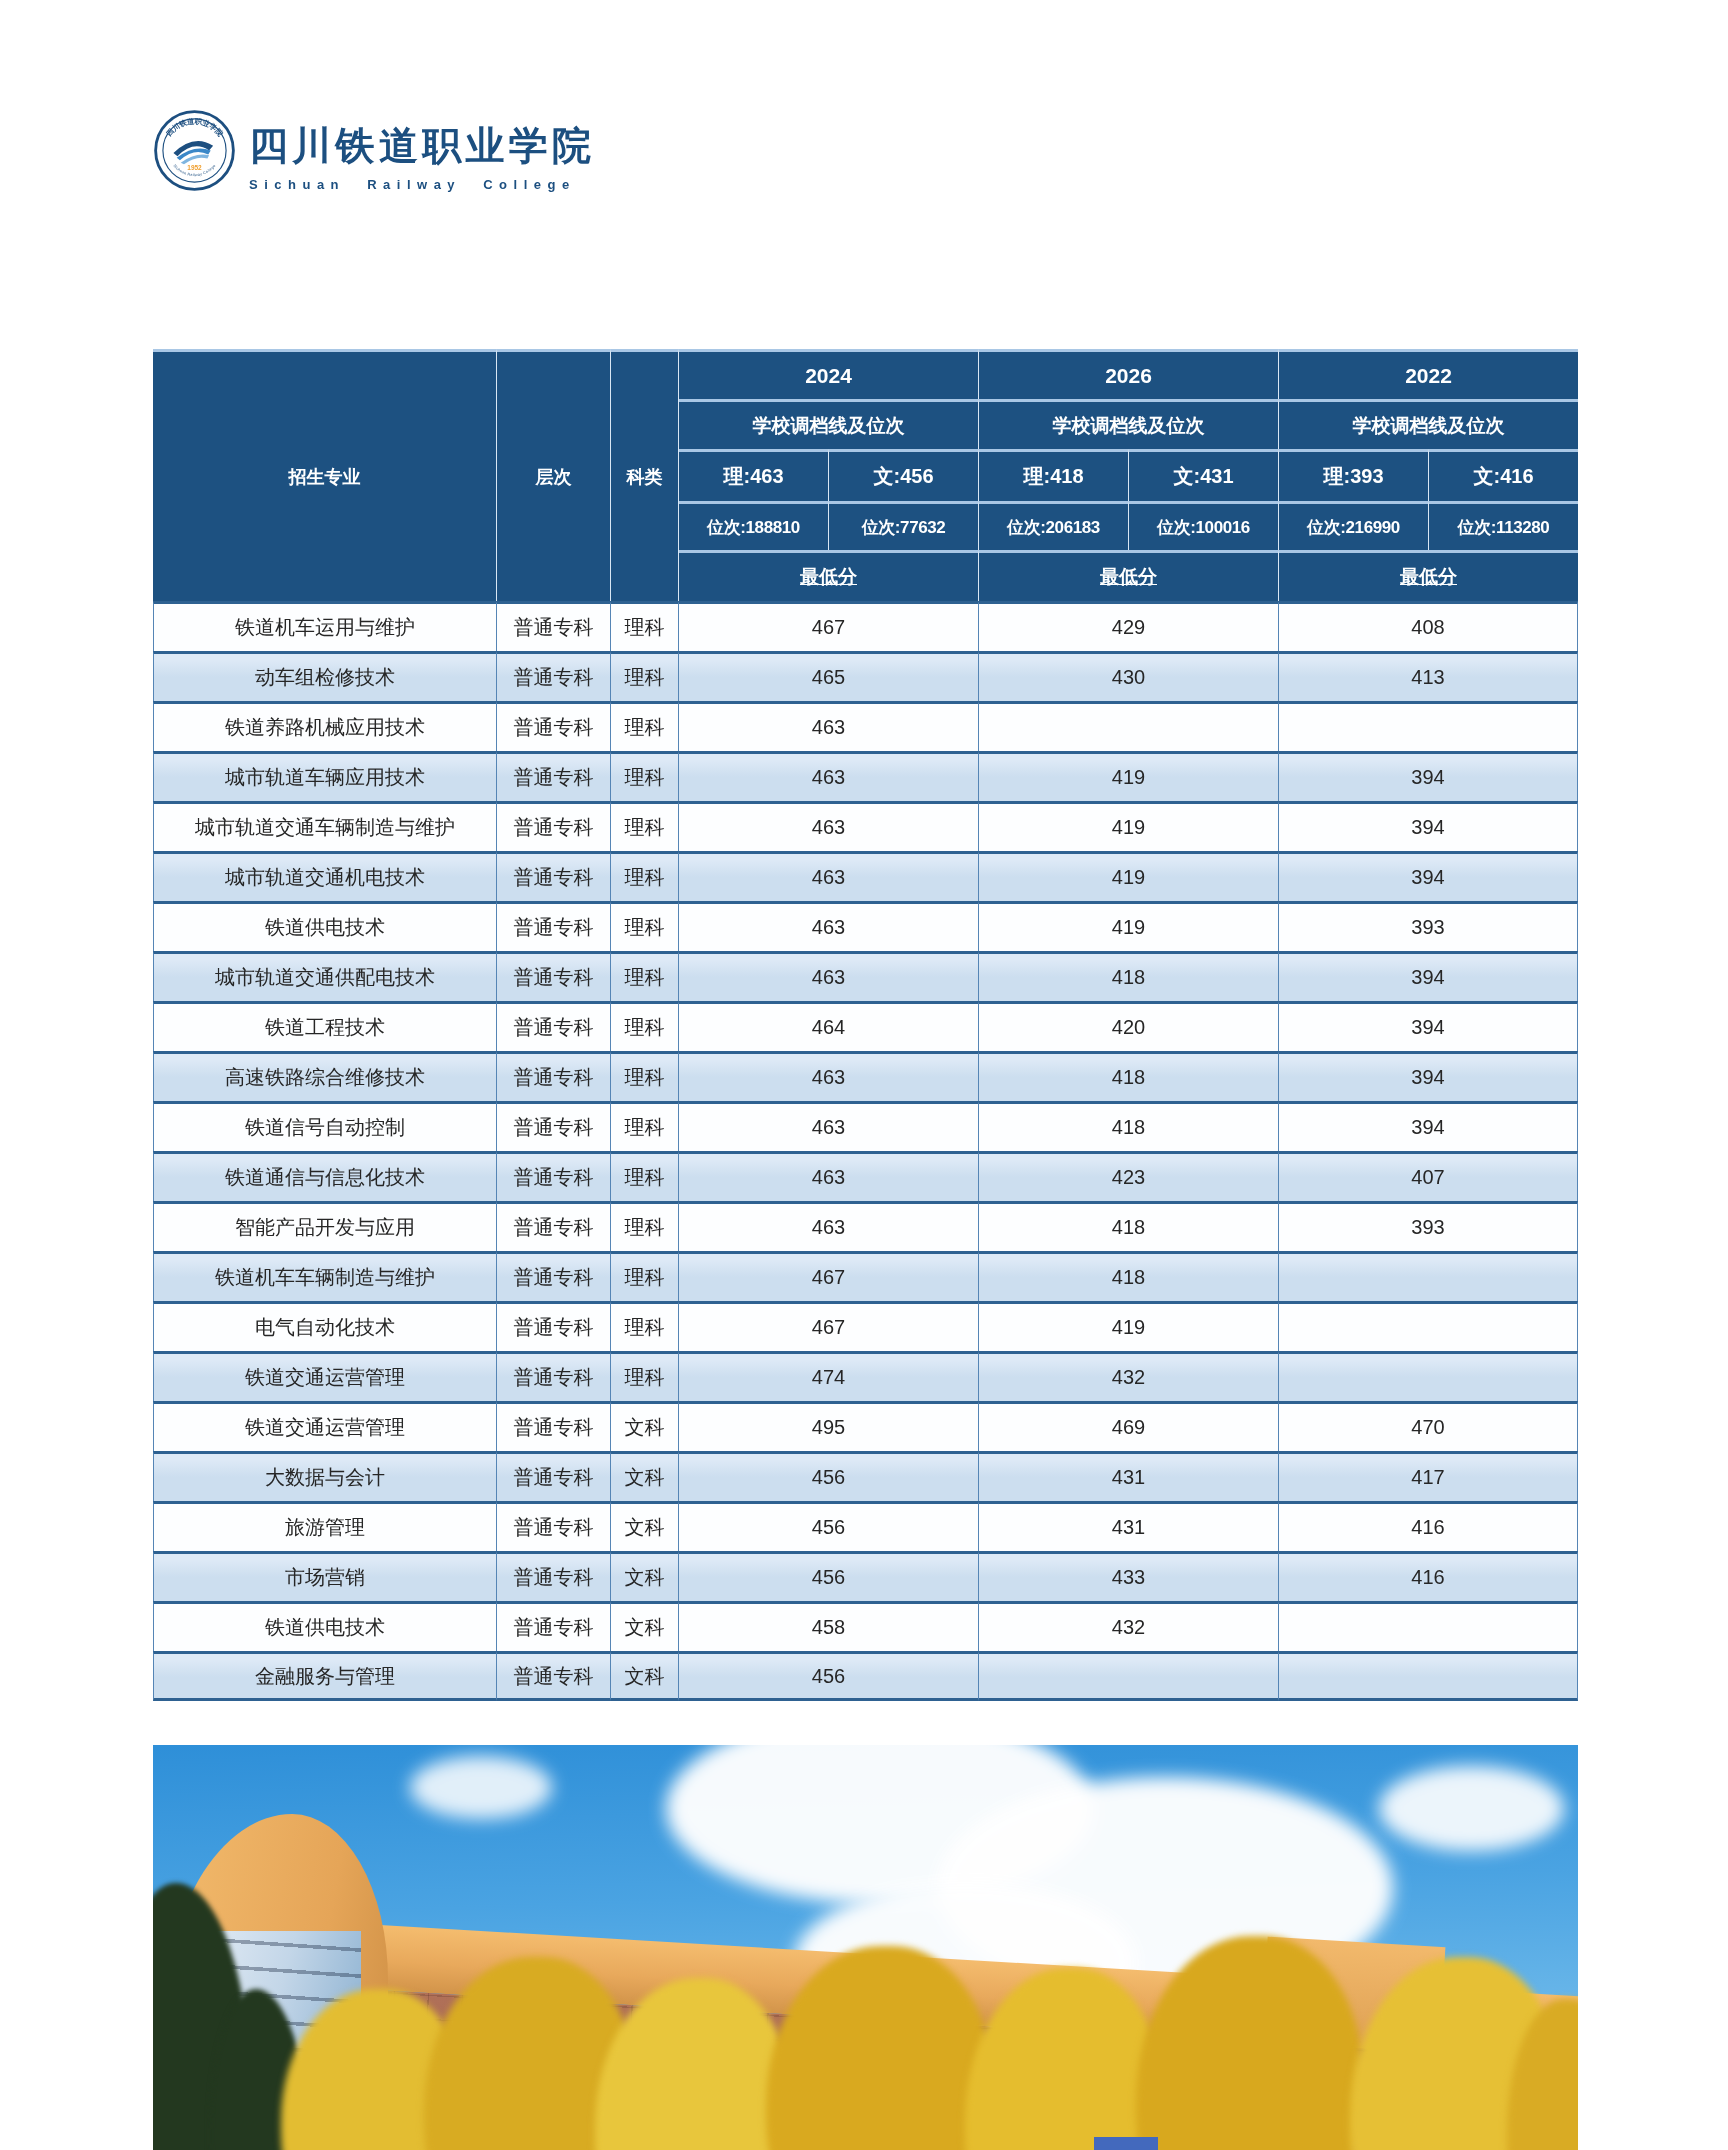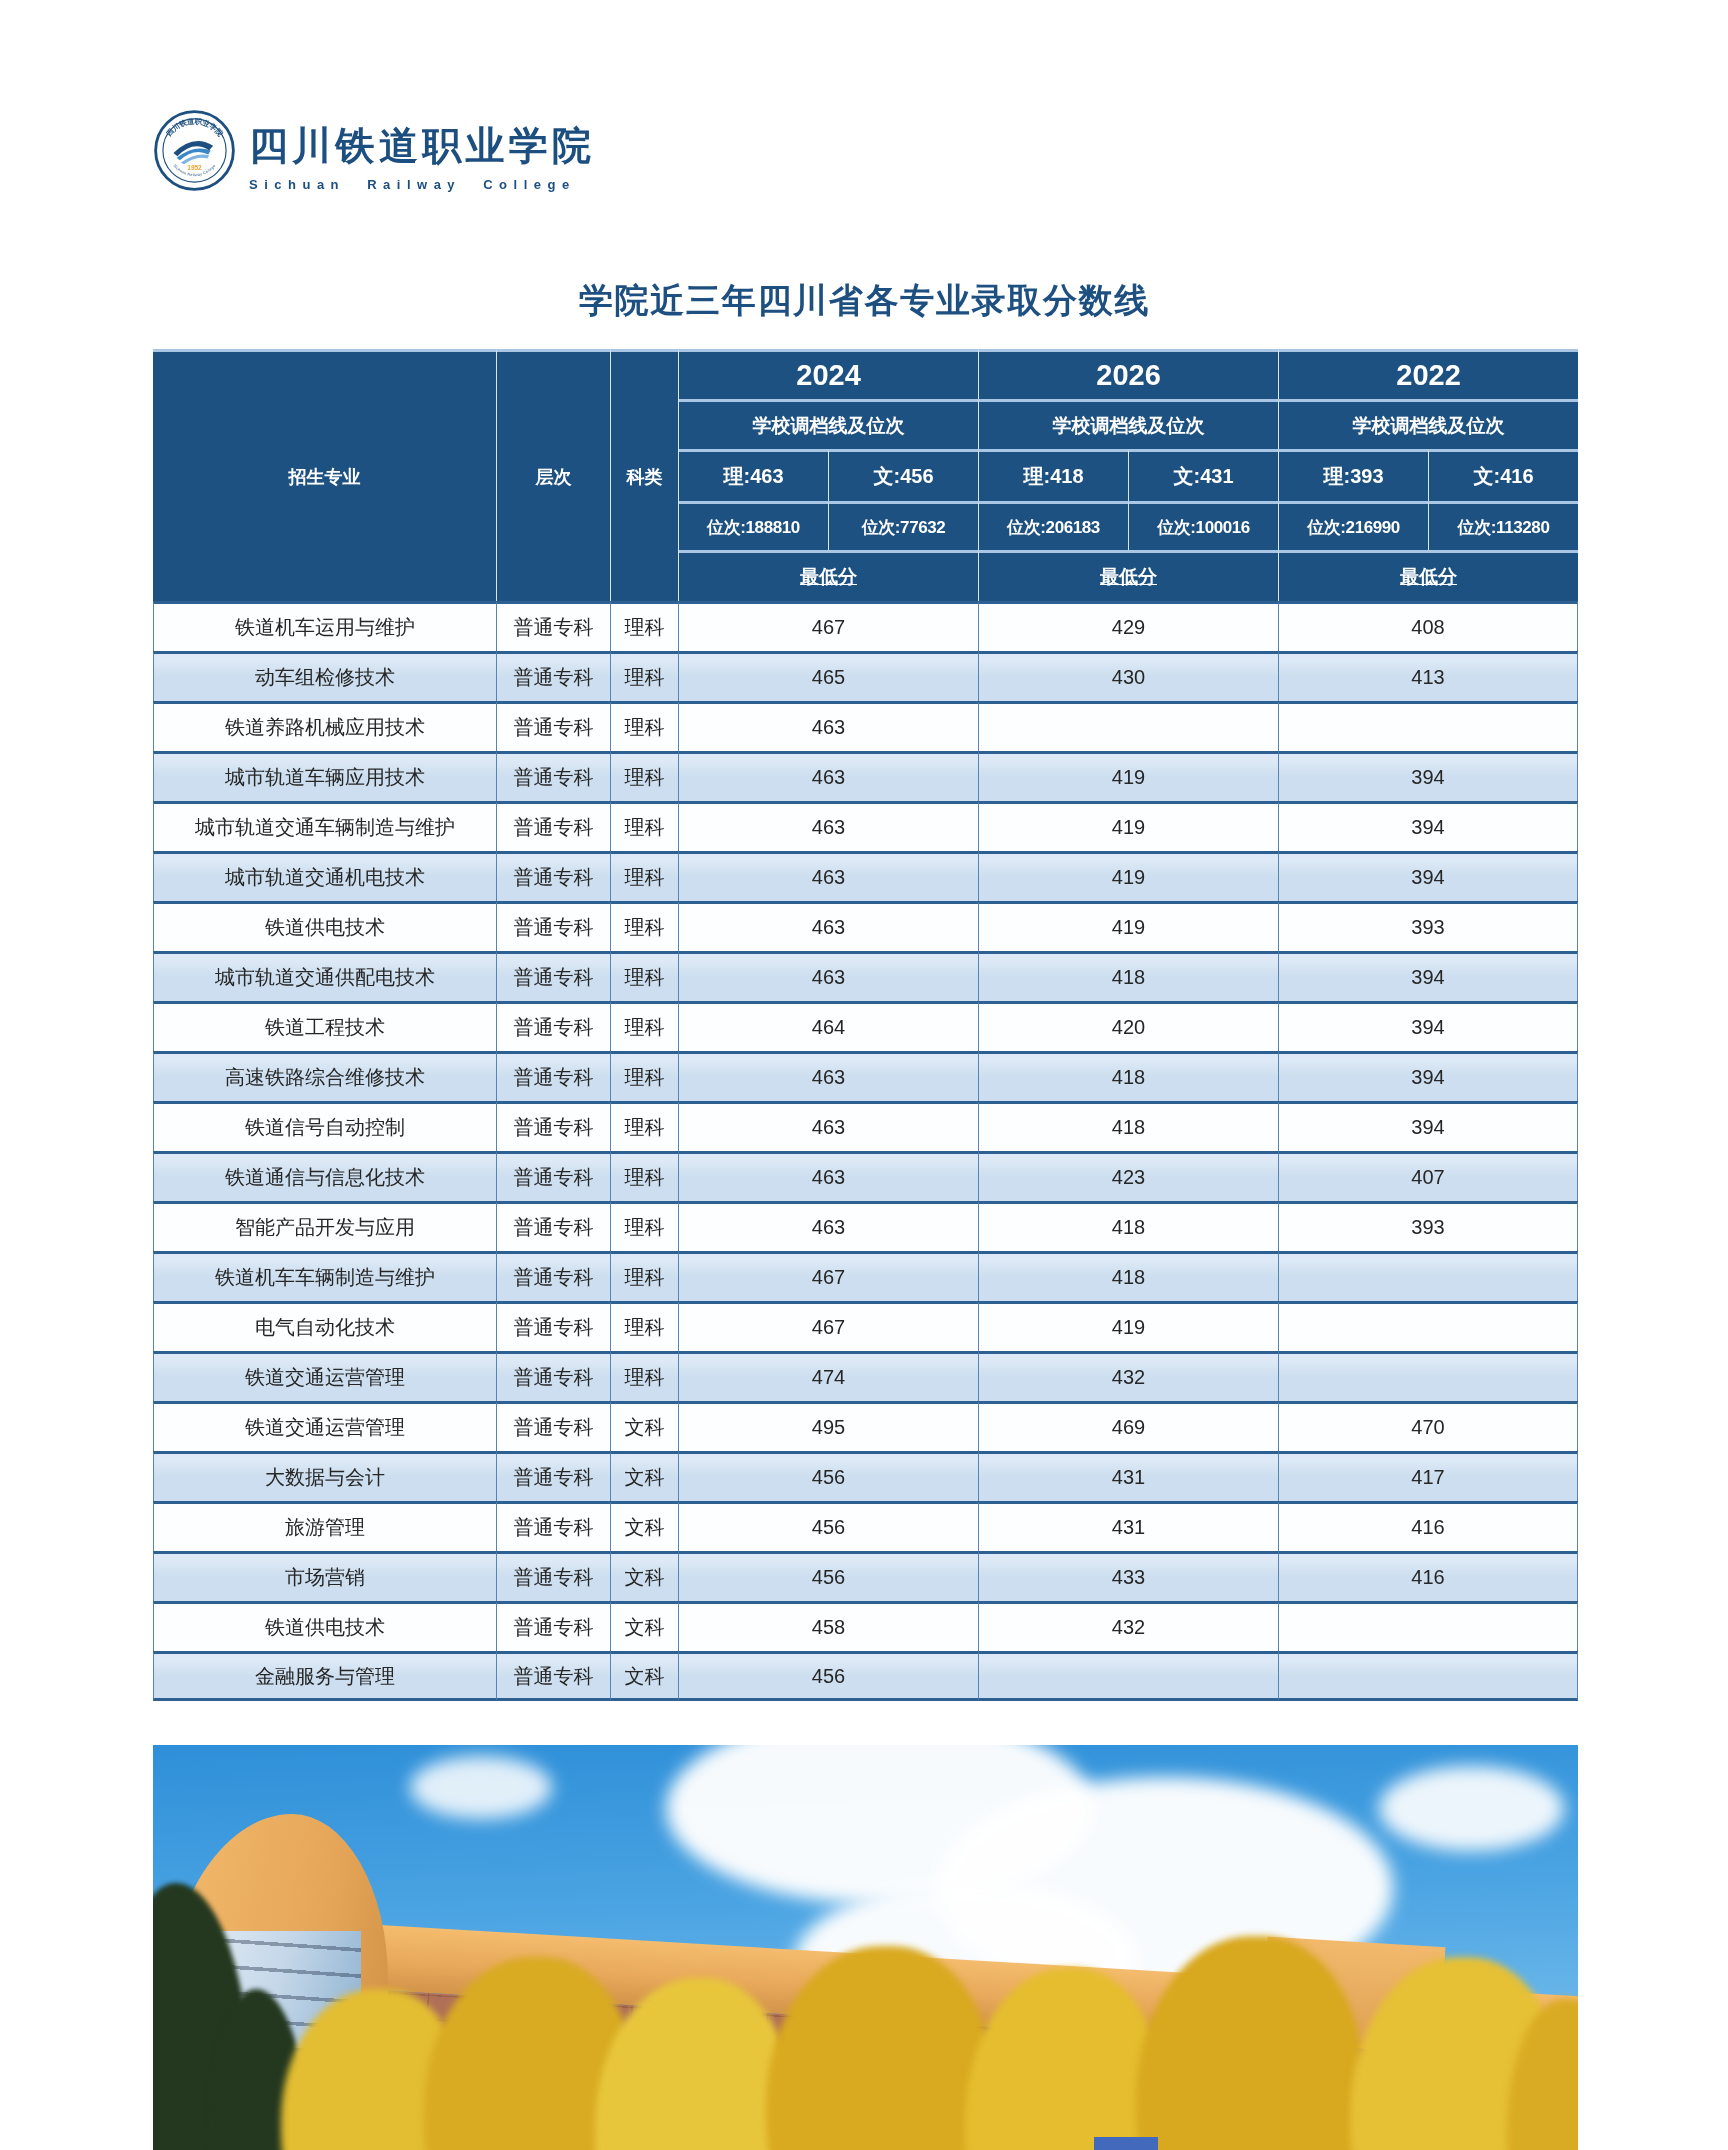--- a/index.html
+++ b/index.html
@@ -18,21 +18,21 @@
   .doc-title{position:absolute;left:0;width:100%;top:278px;text-align:center;
              font-size:34px;font-weight:bold;color:#1d5080;letter-spacing:1.7px;}
 
   
   .table-wrap{position:absolute;left:153px;top:349px;width:1425px;}
   table.adm{width:100%;table-layout:fixed;border-collapse:separate;border-spacing:0;}
   table.adm th{background:#1d5181;color:#ffffff;font-weight:bold;text-align:center;vertical-align:middle;
                border-top:3.9px solid #a9c7e5;border-right:1.3px solid #d9e7f4;padding:0;}
   table.adm th.rowlast{border-right:none;}
   .th-main{font-size:18px;}
-  .th-year{font-size:29px;}
+  .th-year{font-size:21px;}
   .th-sub{font-size:19px;}
   .th-line{font-size:20px;}
   .th-rank{font-size:17px;letter-spacing:-0.4px;}
   .th-min{font-size:19px;text-decoration:underline;}
   thead tr.hr1{height:50px;} thead tr.hr2{height:50px;} thead tr.hr3{height:52px;}
   thead tr.hr4{height:49px;} thead tr.hr5{height:51px;}
 
   table.adm td{border-top:3px solid #2e6191;border-right:0.9px solid #5585b5;
                font-size:20px;color:#262626;text-align:center;vertical-align:middle;padding:0;}
   table.adm td:first-child{border-left:0.9px solid #5585b5;}
@@ -115,21 +115,20 @@
       <path d="M28,59 Q50,42 70,50 L67,55 Q50,46 32,62 Z" fill="#3a87c8"></path>
       <path d="M33,65 Q52,52 68,56 L66,60 Q52,56 37,67 Z" fill="#7fb5e0"></path>
       <text x="50" y="74" font-size="8" fill="#f09f2e" text-anchor="middle" font-weight="bold">1952</text>
     </svg>
   </div>
   <div class="college-names">
     <div class="college-zh">四川铁道职业学院</div>
     <div class="college-en">Sichuan Railway College</div>
   </div>
 
-  <div class="doc-title">学院近三年四川省各专业录取分数线</div>
 
   <div class="table-wrap">
     <table class="adm">
       <colgroup>
         <col style="width:344px">
           <col style="width:114px">
           <col style="width:68px">
         <col style="width:150px">
           <col style="width:150px">
           <col style="width:150px">

